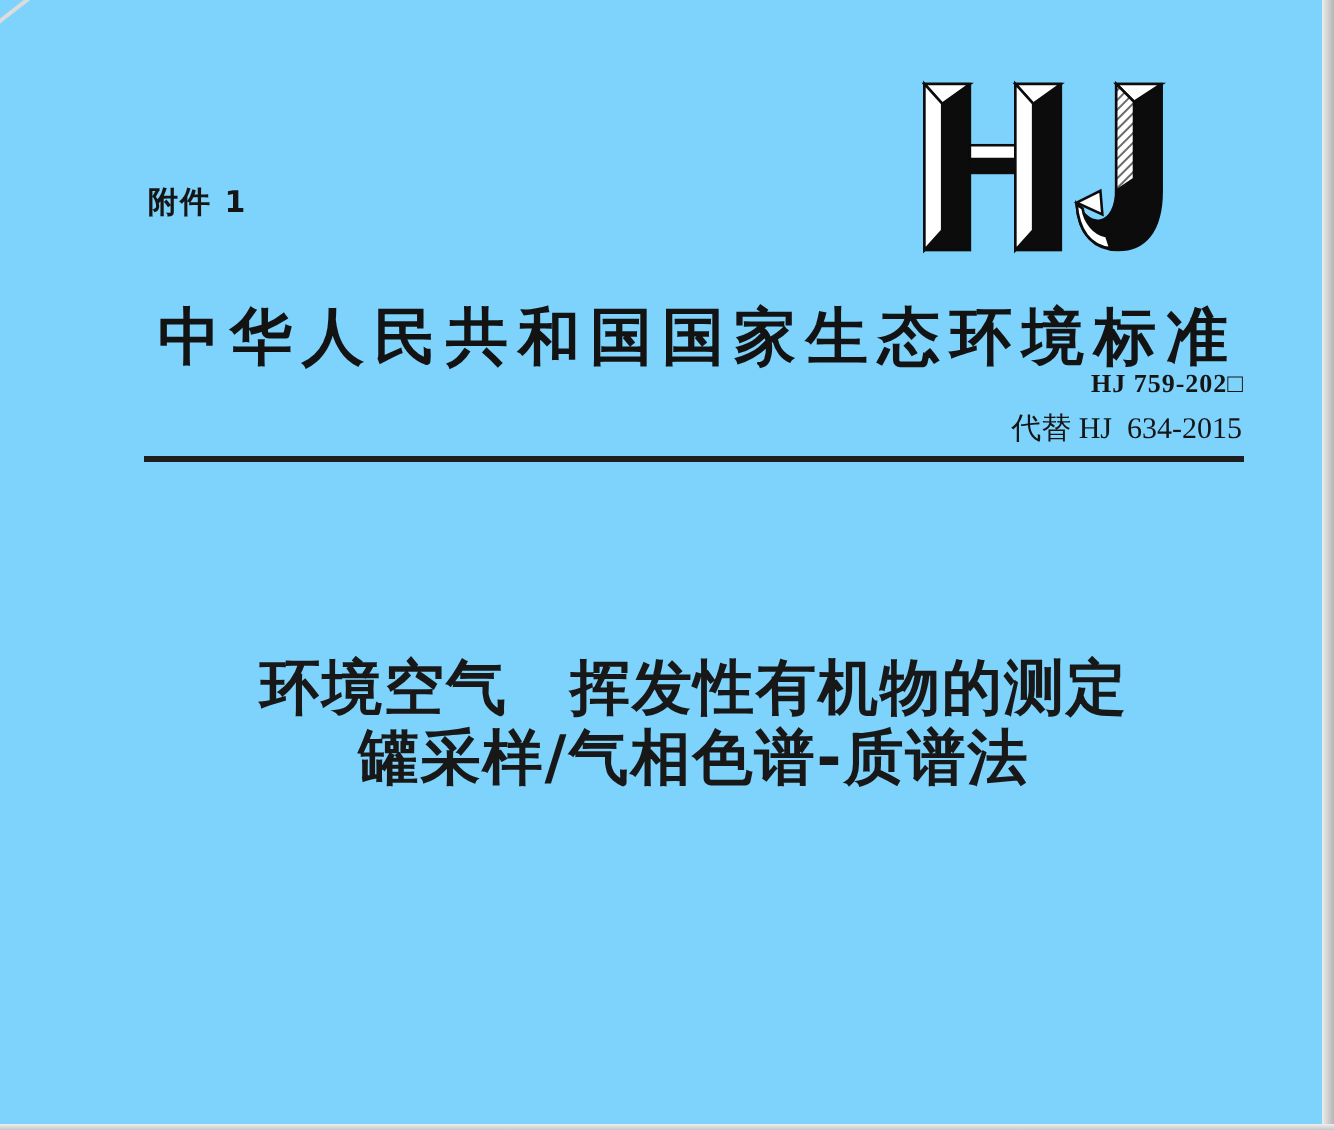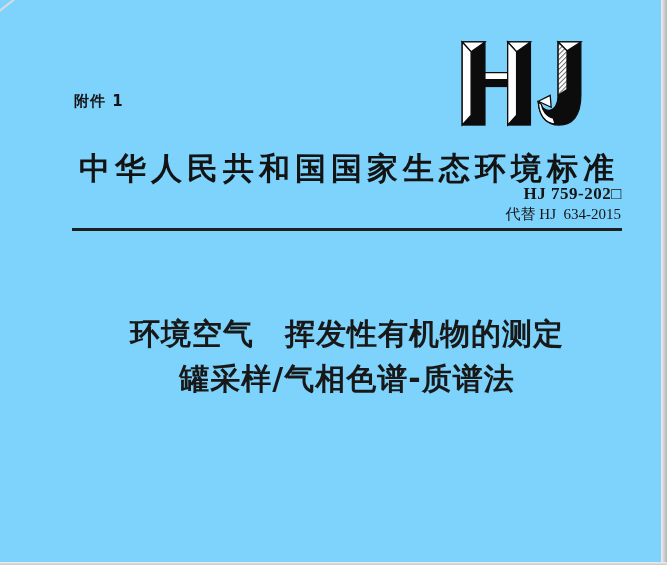--- a/index.html
+++ b/index.html
@@ -36,41 +36,41 @@
   .heading {
     position: absolute; top: 148px; left: 72px; width: 554px;
     text-align: center;
     font-family: "DejaVu Serif", "Liberation Serif", serif;
     font-weight: bold; font-size: 31px; letter-spacing: 5px;
     white-space: nowrap; color: #131313;
   }
   .std-number {
     position: absolute; top: 184px; right: 45px;
     font-family: "Liberation Serif", serif;
-    font-weight: bold; font-size: 17px; letter-spacing: 0.5px;
+    font-weight: bold; font-size: 13px; letter-spacing: 0.5px;
     white-space: pre;
   }
   .replaces {
     position: absolute; top: 205px; right: 46px;
     font-family: "Liberation Serif", serif;
     font-size: 15px; white-space: pre;
   }
   .rule {
     position: absolute; top: 228px; left: 72px; width: 550px; height: 2.5px;
     background: #1e1e1e;
   }
   .center-col {
     position: absolute; left: 72px; width: 550px; text-align: center;
     white-space: nowrap;
   }
   .title-cn {
     font-family: "DejaVu Sans", "Liberation Sans", sans-serif;
     font-weight: bold; font-size: 30px; letter-spacing: 1px; color: #181818;
   }
-  .t-cn1 { top: 314px; }
+  .t-cn1 { top: 324px; }
   .t-cn2 { top: 359px; }
   .title-en {
     font-family: "Liberation Serif", serif;
     font-size: 18.5px; color: #1a1a1a;
   }
   .t-en1 { top: 416px; }
   .t-en2 { top: 458px; }
   .draft-note {
     top: 496px;
     font-family: "DejaVu Sans", "Liberation Sans", sans-serif;

